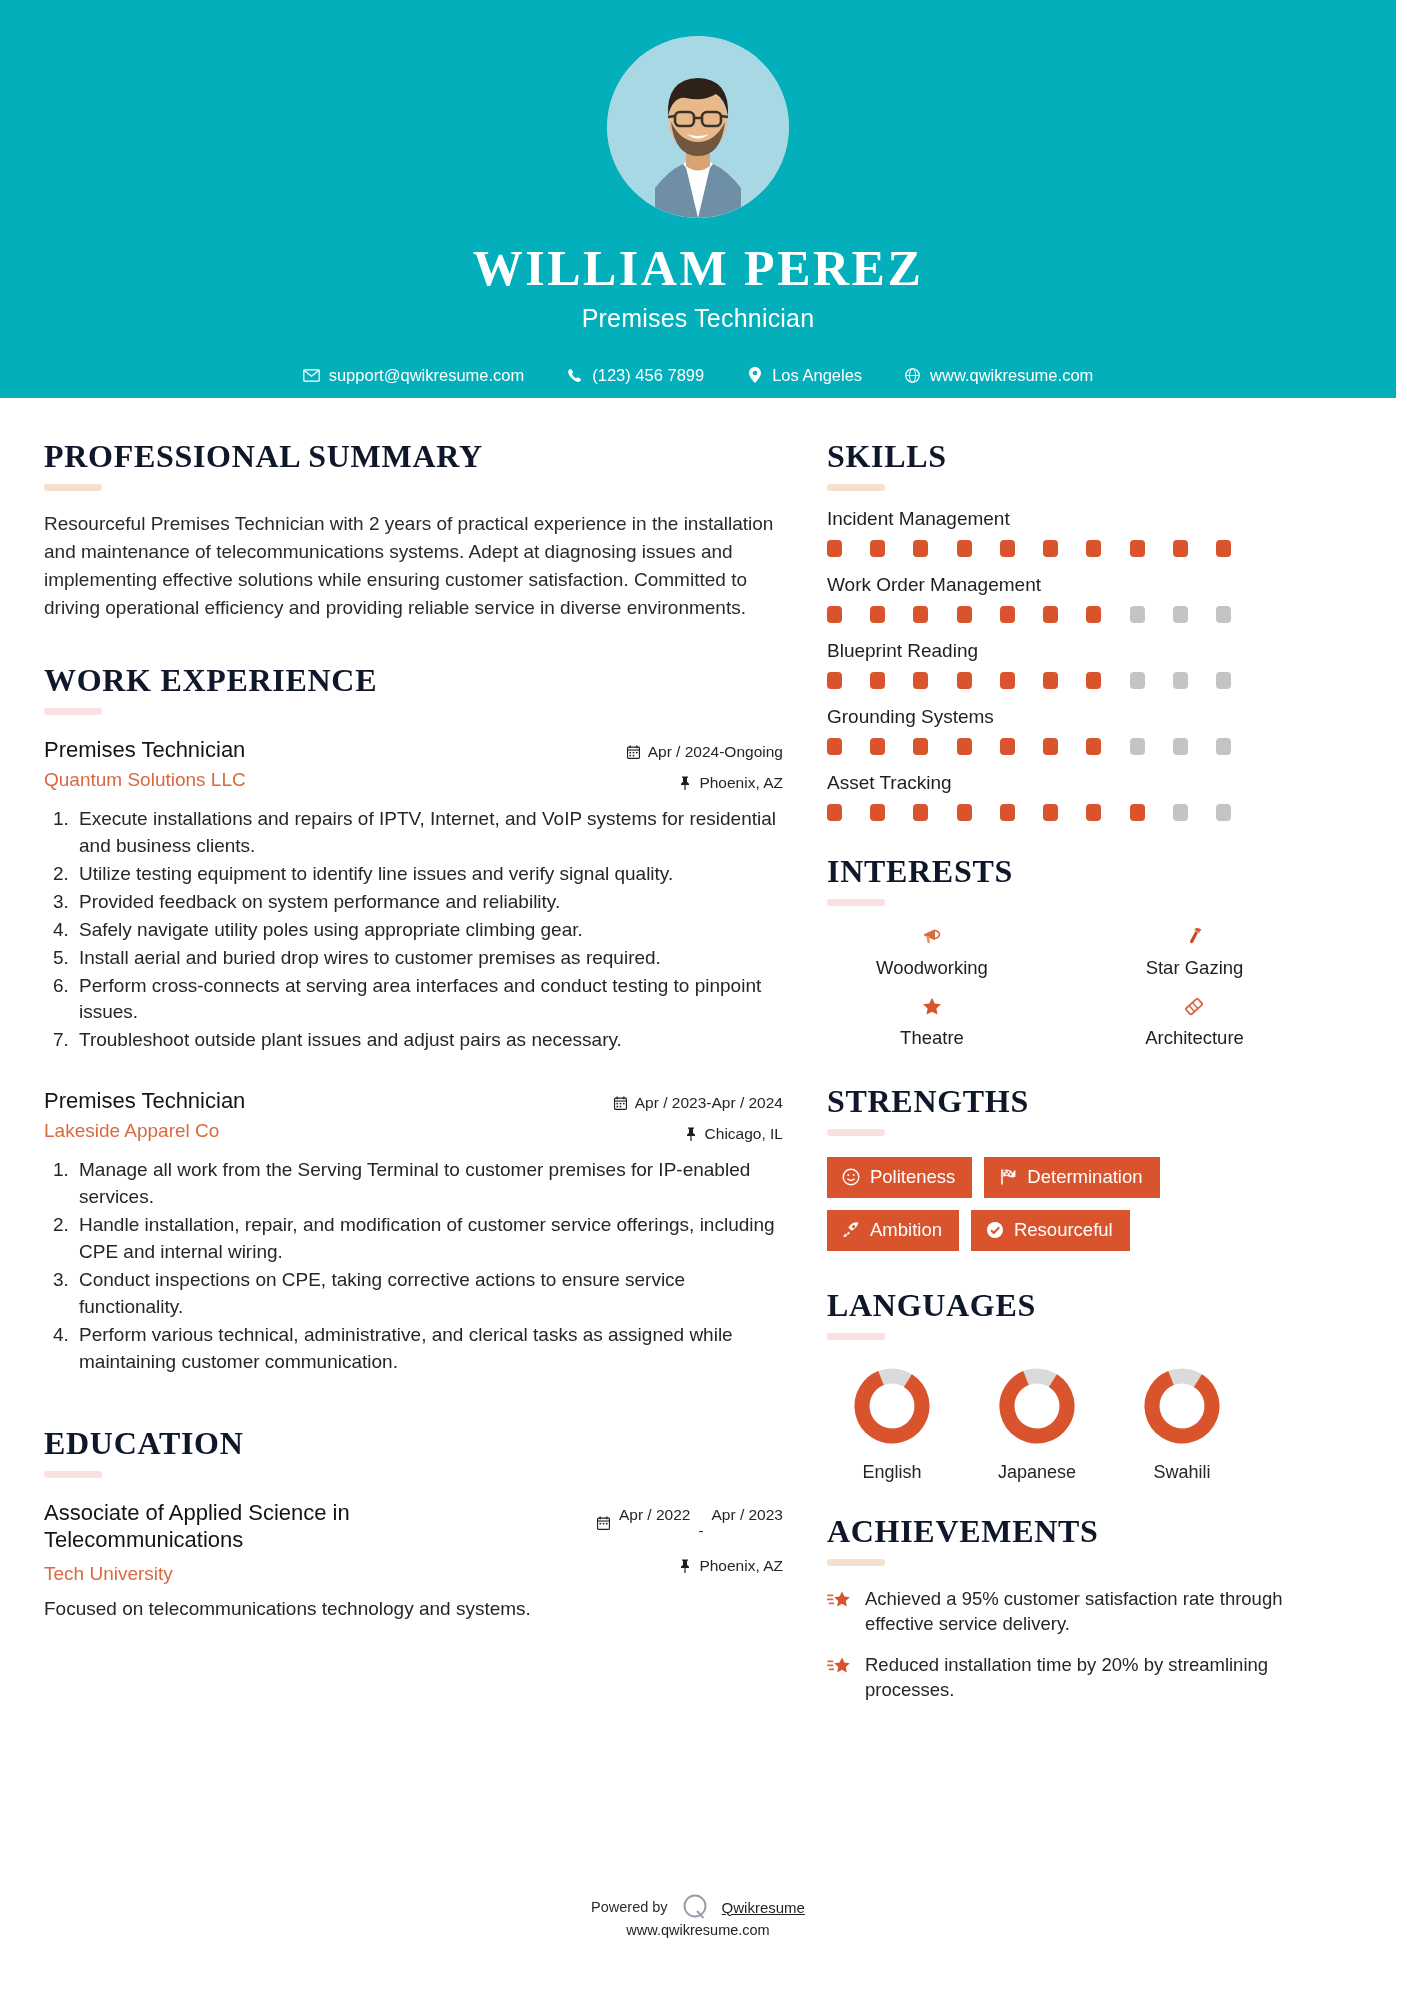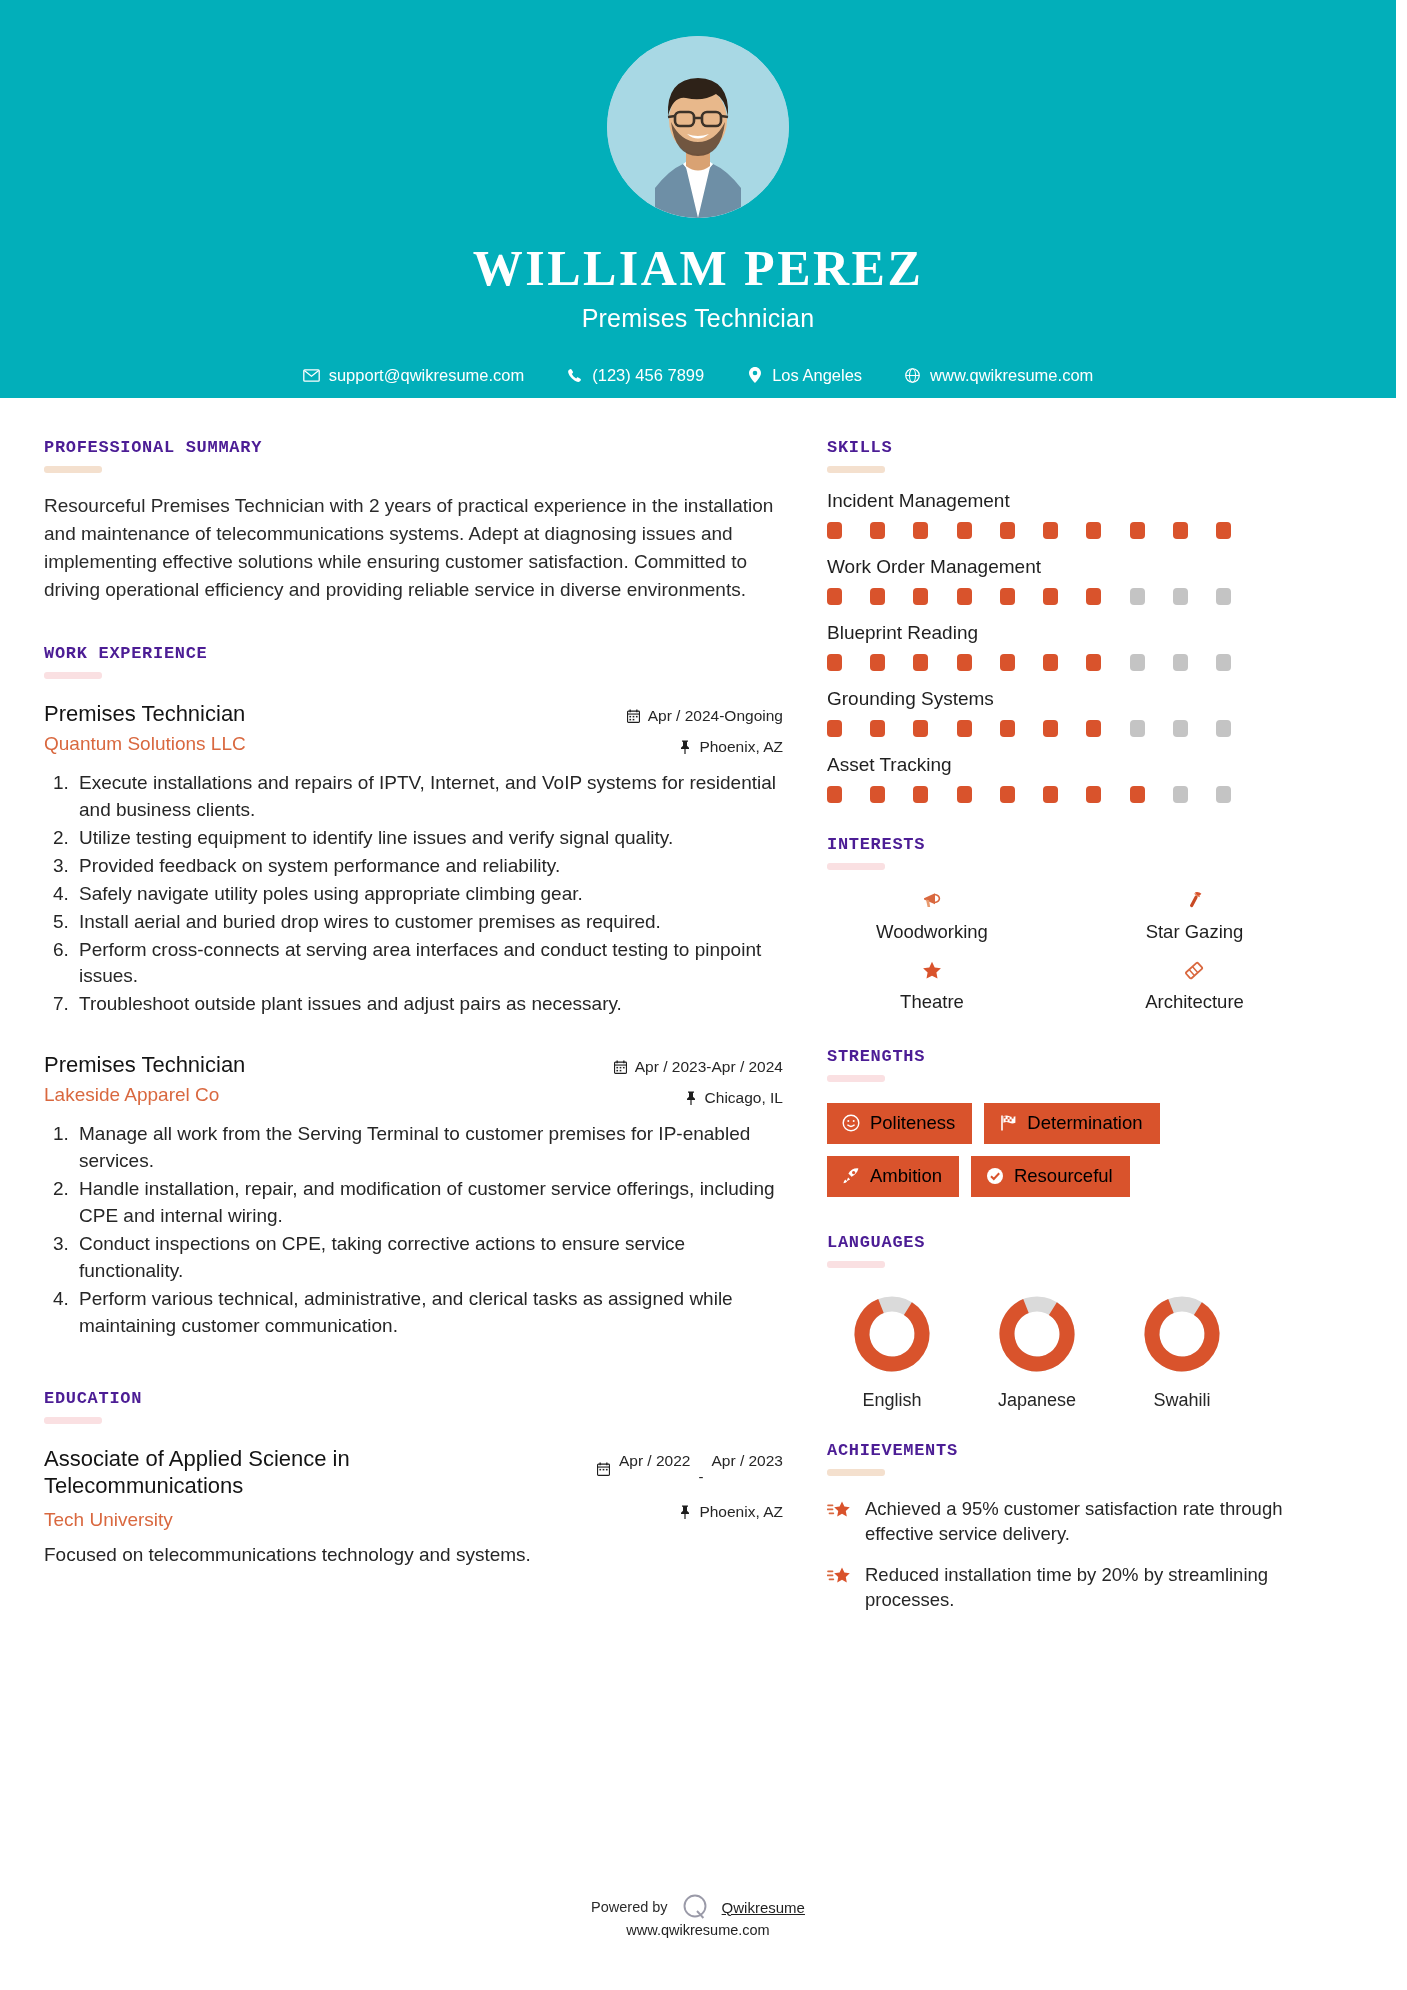--- a/index.html
+++ b/index.html
@@ -59,25 +59,25 @@
   .contact-item:last-child { margin-right: 0; }
   .contact-item .ci { display: inline-flex; width: 17px; height: 17px; align-items: center; justify-content: center; }
   .contact-item .ci svg { display: block; }
 
   
   .body-wrap { display: flex; padding: 0 44px; margin-top: 40px; gap: 0; }
   .col-left { width: 790px; padding-right: 44px; }
   .col-right { width: 530px; }
 
   .sec-title {
-    font-family: Liberation Mono, monospace;
+    font-family: Liberation Serif, serif;
     font-weight: bold;
-    font-size: 17px;
+    font-size: 32px;
     letter-spacing: .7px;
-    color: #4c1d95;
+    color: #0f172a;
   }
   .sec-rule { width: 58px; height: 7px; border-radius: 3px; margin-top: 9px; }
   .rule-peach { background: #F4E0CE; }
   .rule-pink  { background: #FAE0E2; }
 
   .summary-text {
     font-size: 19px;
     line-height: 1.47;
     color: #2a2a2a;
     margin-top: 19px;
@@ -117,21 +117,21 @@
   .dot { width: 15px; height: 17px; border-radius: 4px; background: #C4C4C4; }
   .dot.on { background: #D9532C; }
 
   .interests-grid { display: grid; grid-template-columns: 210px 1fr; row-gap: 17px; margin-top: 20px; }
   .interest { display: flex; align-items: center; gap: 11px; font-size: 18.5px; color: #1f1f1f; flex-direction: column; }
   .interest .ii { width: 20px; height: 20px; display: inline-flex; align-items: center; justify-content: center; }
 
   .strengths-wrap { display: flex; flex-wrap: wrap; gap: 12px 12px; margin-top: 21px; width: 420px; }
   .strength {
     background: #D9532C;
-    color: #000000;
+    color: #ffffff;
     font-size: 18.5px;
     padding: 9px 17px 10px 15px;
     display: inline-flex;
     align-items: center;
     gap: 10px;
     white-space: nowrap;
   }
   .strength .si { width: 18px; height: 18px; display: inline-flex; align-items: center; justify-content: center; }
 
   .langs { display: flex; gap: 0; margin-top: 24px; width: 420px; justify-content: space-between; }

